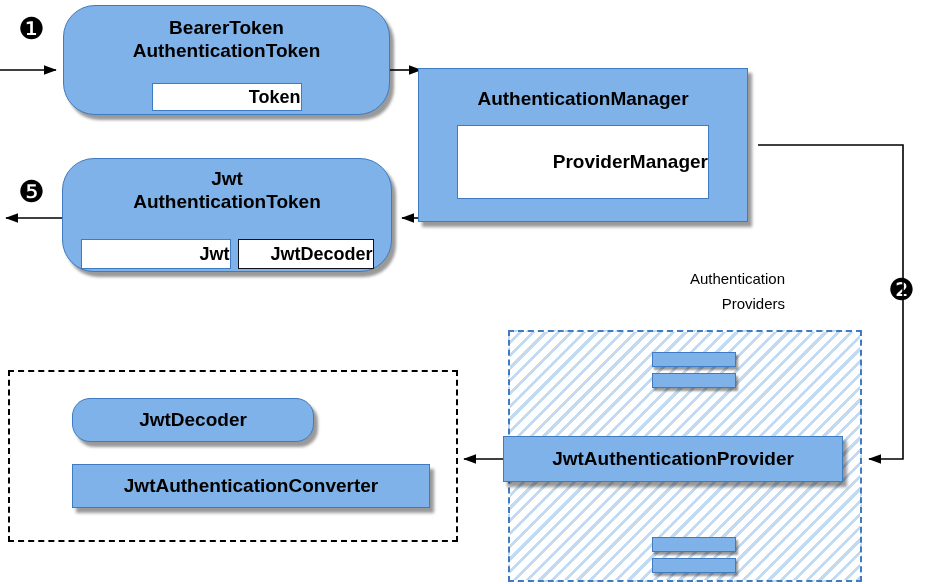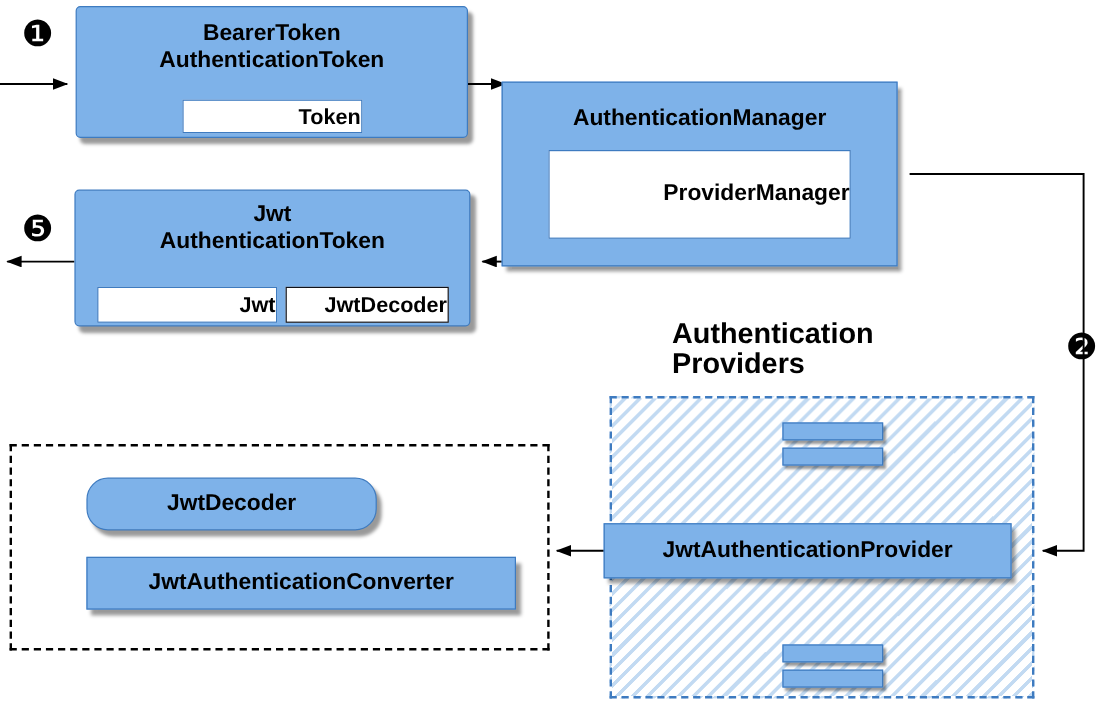--- a/index.html
+++ b/index.html
@@ -7,34 +7,34 @@
     position:relative;width:932px;height:584px;background:#fff;
     font-family:"Liberation Sans",sans-serif;color:#000;overflow:hidden;
   }
   .node{
     position:absolute;box-sizing:border-box;
     background:var(--node-fill,#7eb2e9);
     border:1px solid var(--node-border,#3e7bc0);
     font-weight:bold;color:#000;
   }
   .shadow{box-shadow:4px 5px 3px var(--shadow,rgba(0,0,0,0.4));}
-  .rounded{border-radius:4px;}
+  .rounded{border-radius:32px;}
   .col{display:flex;flex-direction:column;align-items:center;}
   .titleline{font-size:19px;line-height:23px;font-weight:bold;text-align:center;}
   .hatch{
     background:repeating-linear-gradient(135deg,#ffffff 0px,#ffffff 6px,
       var(--hatch,#c2daf2) 6px,var(--hatch,#c2daf2) 9px);
   }
   .innerbox{
     box-sizing:border-box;border:1.5px solid var(--node-border,#3e7bc0);
     display:flex;align-items:center;justify-content:flex-end;
     font-size:18px;font-weight:bold;background:#fff;
   }
   .step{position:absolute;font-size:30px;line-height:30px;color:#000;}
-  .group-label{position:absolute;text-align:left;font-weight:bold;font-size:24px;line-height:25px;}
+  .group-label{position:absolute;text-align:right;font-weight:normal;font-size:15px;line-height:25px;}
   .dashed-group{position:absolute;box-sizing:border-box;}
   .bar{
     position:absolute;width:82px;height:13px;
     background:var(--node-fill,#7eb2e9);
     border:1px solid var(--node-border,#3e7bc0);
     box-shadow:2px 3px 2px var(--shadow,rgba(0,0,0,0.35));
   }
   .solid-node{display:flex;align-items:center;justify-content:center;font-size:19px;}
   svg.connectors{position:absolute;left:0;top:0;pointer-events:none;}
 </style>

